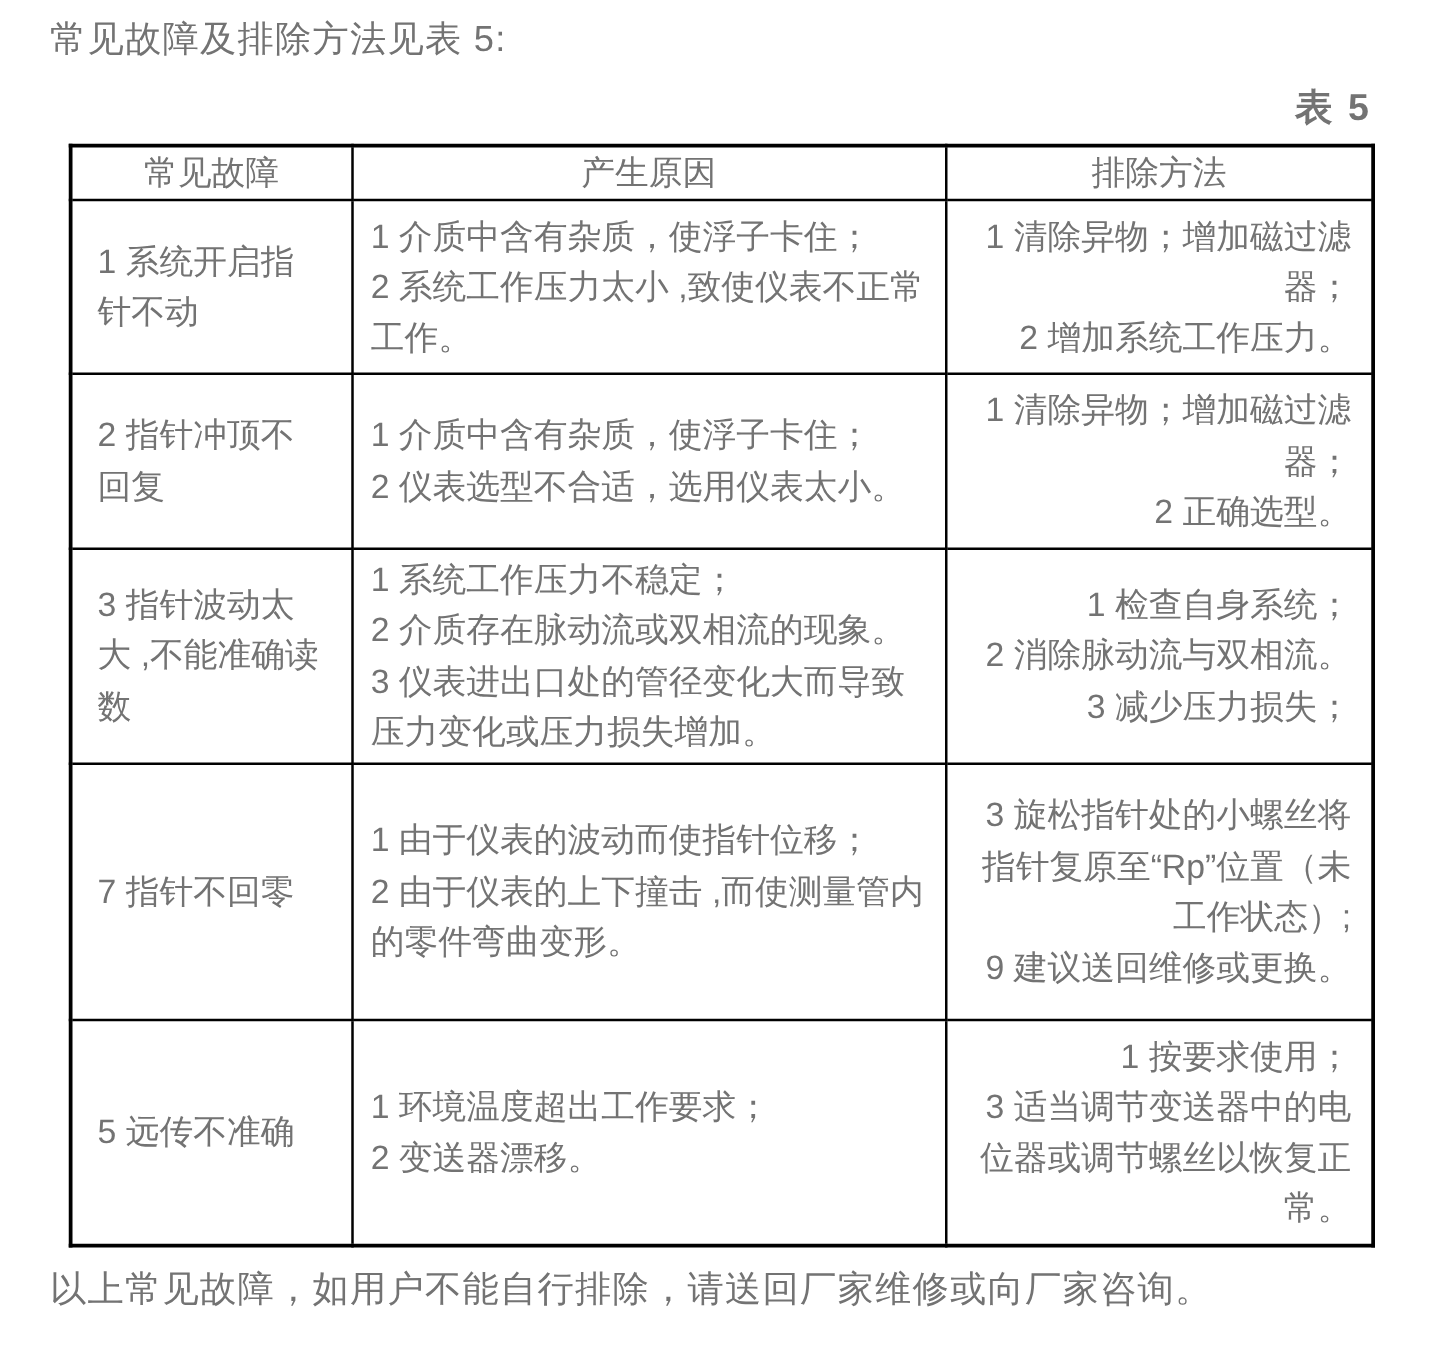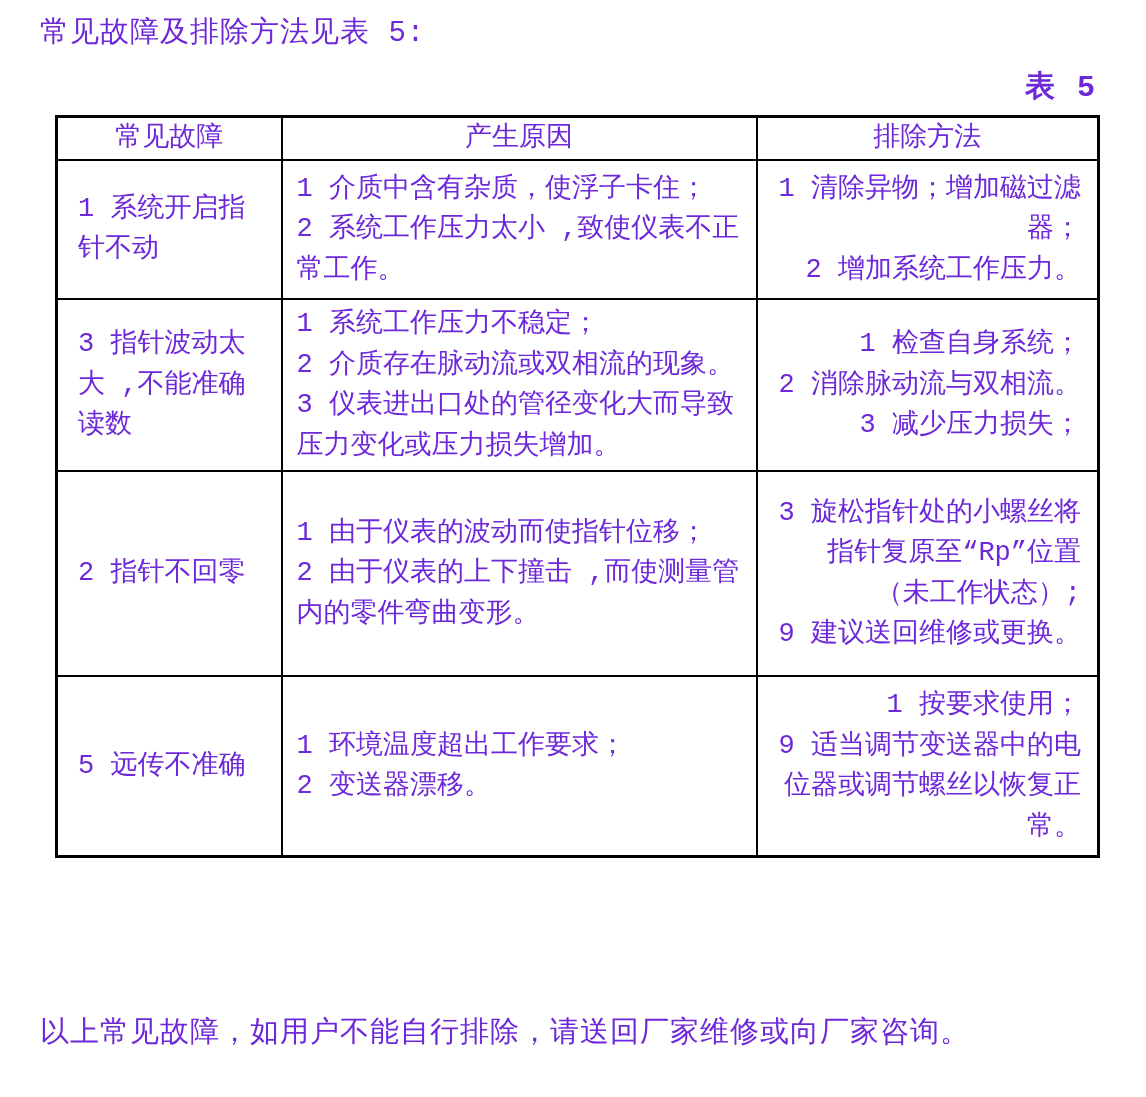--- a/index.html
+++ b/index.html
@@ -5,22 +5,22 @@
   html, body {
     margin: 0;
     padding: 0;
     background: #ffffff;
   }
   .page {
     position: relative;
     width: 1146px;
     height: 1097px;
     background: #ffffff;
-    color: #6d28d9;
-    font-family: Liberation Mono, monospace;
+    color: #737373;
+    font-family: Liberation Sans, sans-serif;
     overflow: hidden;
   }
   .intro {
     position: absolute;
     left: 40px;
     top: 12px;
     font-size: 29px;
     letter-spacing: 1px;
     white-space: nowrap;
   }
@@ -115,59 +115,72 @@
         </td>
         <td class="cause-cell">
           <span class="cell-line">1 介质中含有杂质，使浮子卡住；</span>
           <span class="cell-line">2 系统工作压力太小 ,致使仪表不正常工作。</span>
         </td>
         <td class="remedy-cell">
           <span class="cell-line">1 清除异物；增加磁过滤器；</span>
           <span class="cell-line">2 增加系统工作压力。</span>
         </td>
       </tr>
+      <tr class="r2">
+        <td class="fault-cell">
+          <span class="cell-line">2 指针冲顶不回复</span>
+        </td>
+        <td class="cause-cell">
+          <span class="cell-line">1 介质中含有杂质，使浮子卡住；</span>
+          <span class="cell-line">2 仪表选型不合适，选用仪表太小。</span>
+        </td>
+        <td class="remedy-cell">
+          <span class="cell-line">1 清除异物；增加磁过滤器；</span>
+          <span class="cell-line">2 正确选型。</span>
+        </td>
+      </tr>
       <tr class="r3">
         <td class="fault-cell">
           <span class="cell-line">3 指针波动太大 ,不能准确读数</span>
         </td>
         <td class="cause-cell">
           <span class="cell-line">1 系统工作压力不稳定；</span>
           <span class="cell-line">2 介质存在脉动流或双相流的现象。</span>
           <span class="cell-line">3 仪表进出口处的管径变化大而导致压力变化或压力损失增加。</span>
         </td>
         <td class="remedy-cell">
           <span class="cell-line">1 检查自身系统；</span>
           <span class="cell-line">2 消除脉动流与双相流。</span>
           <span class="cell-line">3 减少压力损失；</span>
         </td>
       </tr>
       <tr class="r4">
         <td class="fault-cell">
-          <span class="cell-line">2 指针不回零</span>
+          <span class="cell-line">7 指针不回零</span>
         </td>
         <td class="cause-cell">
           <span class="cell-line">1 由于仪表的波动而使指针位移；</span>
           <span class="cell-line">2 由于仪表的上下撞击 ,而使测量管内的零件弯曲变形。</span>
         </td>
         <td class="remedy-cell">
           <span class="cell-line">3 旋松指针处的小螺丝将指针复原至“Rp”位置（未工作状态）;</span>
           <span class="cell-line">9 建议送回维修或更换。</span>
         </td>
       </tr>
       <tr class="r5">
         <td class="fault-cell">
           <span class="cell-line">5 远传不准确</span>
         </td>
         <td class="cause-cell">
           <span class="cell-line">1 环境温度超出工作要求；</span>
           <span class="cell-line">2 变送器漂移。</span>
         </td>
         <td class="remedy-cell">
           <span class="cell-line">1 按要求使用；</span>
-          <span class="cell-line">9 适当调节变送器中的电位器或调节螺丝以恢复正常。</span>
+          <span class="cell-line">3 适当调节变送器中的电位器或调节螺丝以恢复正常。</span>
         </td>
       </tr>
     </tbody>
   </table>
 
   <div class="footer-note">以上常见故障，如用户不能自行排除，请送回厂家维修或向厂家咨询。</div>
 
 </div>
 
 </body></html>

